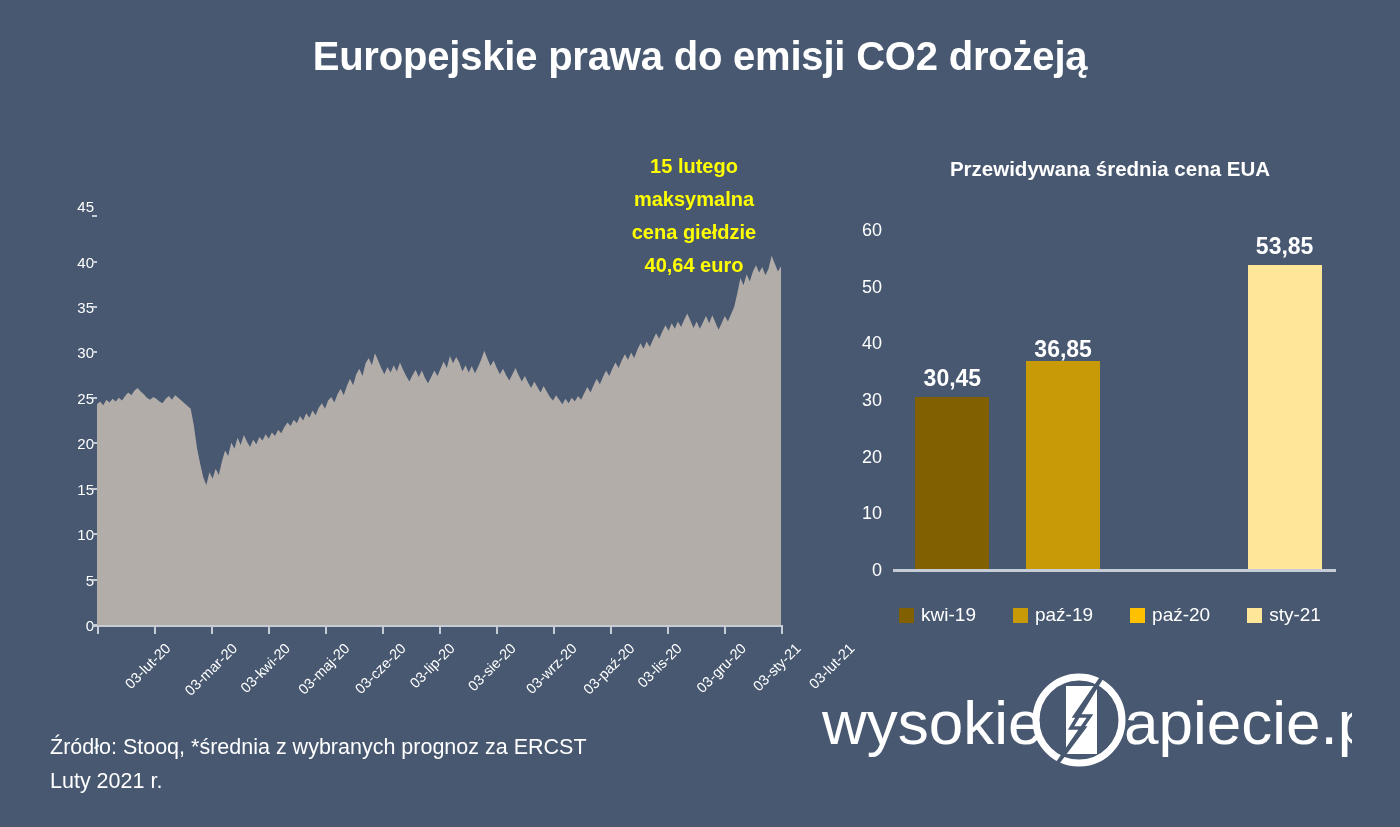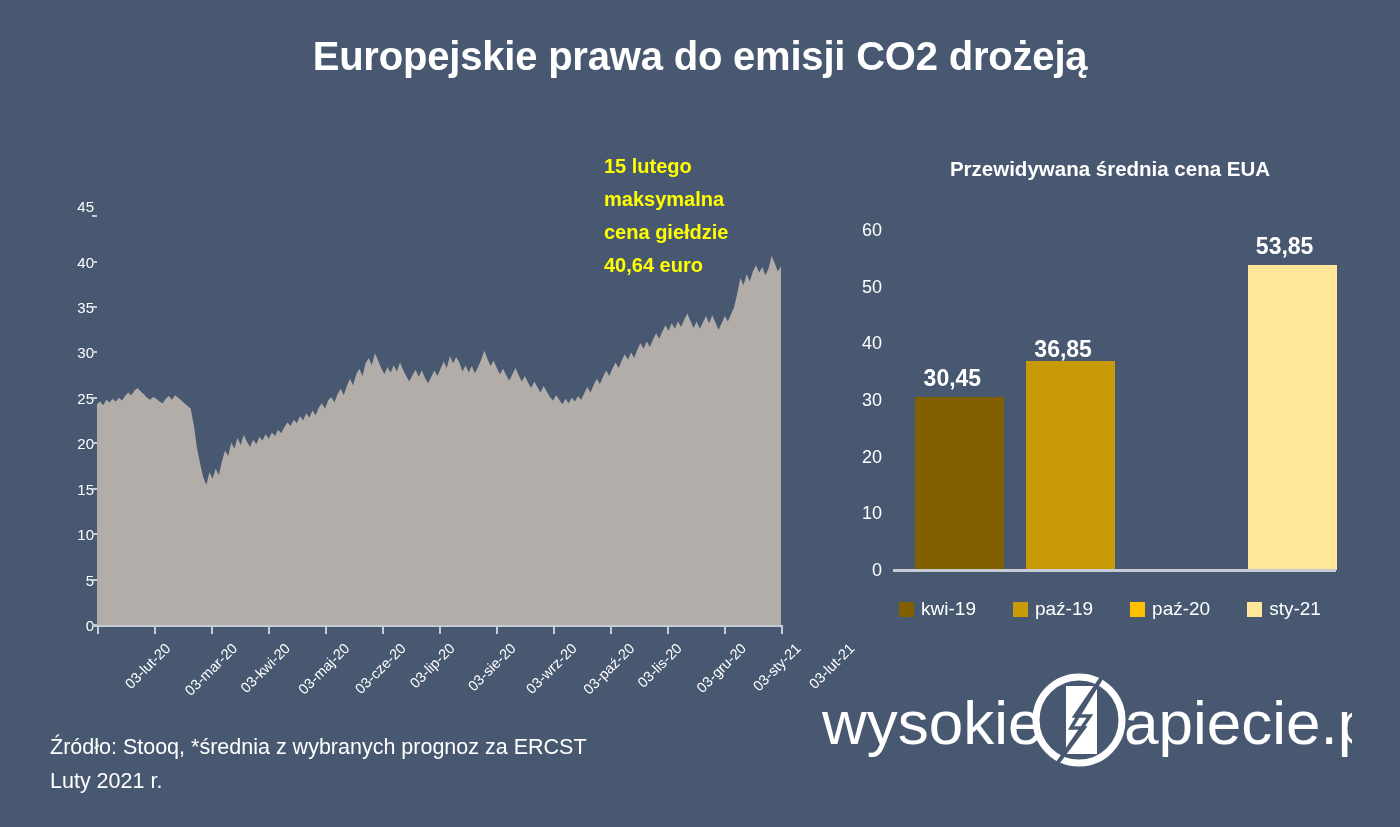--- a/index.html
+++ b/index.html
@@ -31,21 +31,21 @@
     font-size:21px;
     font-weight:bold;
   }
   .annot{
     left:604px;top:150px;width:180px;
     color:#ffff00;
     font-size:20px;
     font-weight:bold;
     line-height:33px;
   }
-  .annot div{white-space:nowrap;}
+  .annot div{white-space:nowrap;text-align:center;}
 
   .lc-ylabels{left:50px;top:190px;width:44px;height:448px;}
   .lc-ylabels span{
     position:absolute;right:0;
     color:#ffffff;
     font-size:15px;
     transform:translateY(-50%);
     text-align:right;
     white-space:nowrap;
   }
@@ -91,33 +91,33 @@
     color:#ffffff;
     font-size:18px;
     transform:translateY(-50%);
     text-align:center;
   }
   .bc-base{
     left:893px;top:569px;width:443px;height:3px;background:#c6ccd6;
   }
   .bars{left:893px;top:230px;width:443px;height:340px;}
   .bar{
-    position:absolute;bottom:0;width:74px;padding-left:15px;
+    position:absolute;bottom:0;width:74px;
   }
   .bar-val{
     position:absolute;width:120px;left:-23px;
     text-align:center;
     color:#ffffff;
     font-size:23px;
     font-weight:bold;
     white-space:nowrap;
   }
   .legend{
     left:880px;top:598px;width:460px;height:28px;
-    display:flex;align-items:flex-start;justify-content:center;gap:37px;
+    display:flex;align-items:flex-end;justify-content:center;gap:37px;
   }
   .legend .li{display:flex;align-items:center;gap:7px;}
   .legend .sw{width:15px;height:15px;display:block;}
   .legend .lb{color:#ffffff;font-size:19px;}
 
   
   .footer{
     left:50px;top:730px;width:740px;
     color:#ffffff;
     font-size:21.5px;

